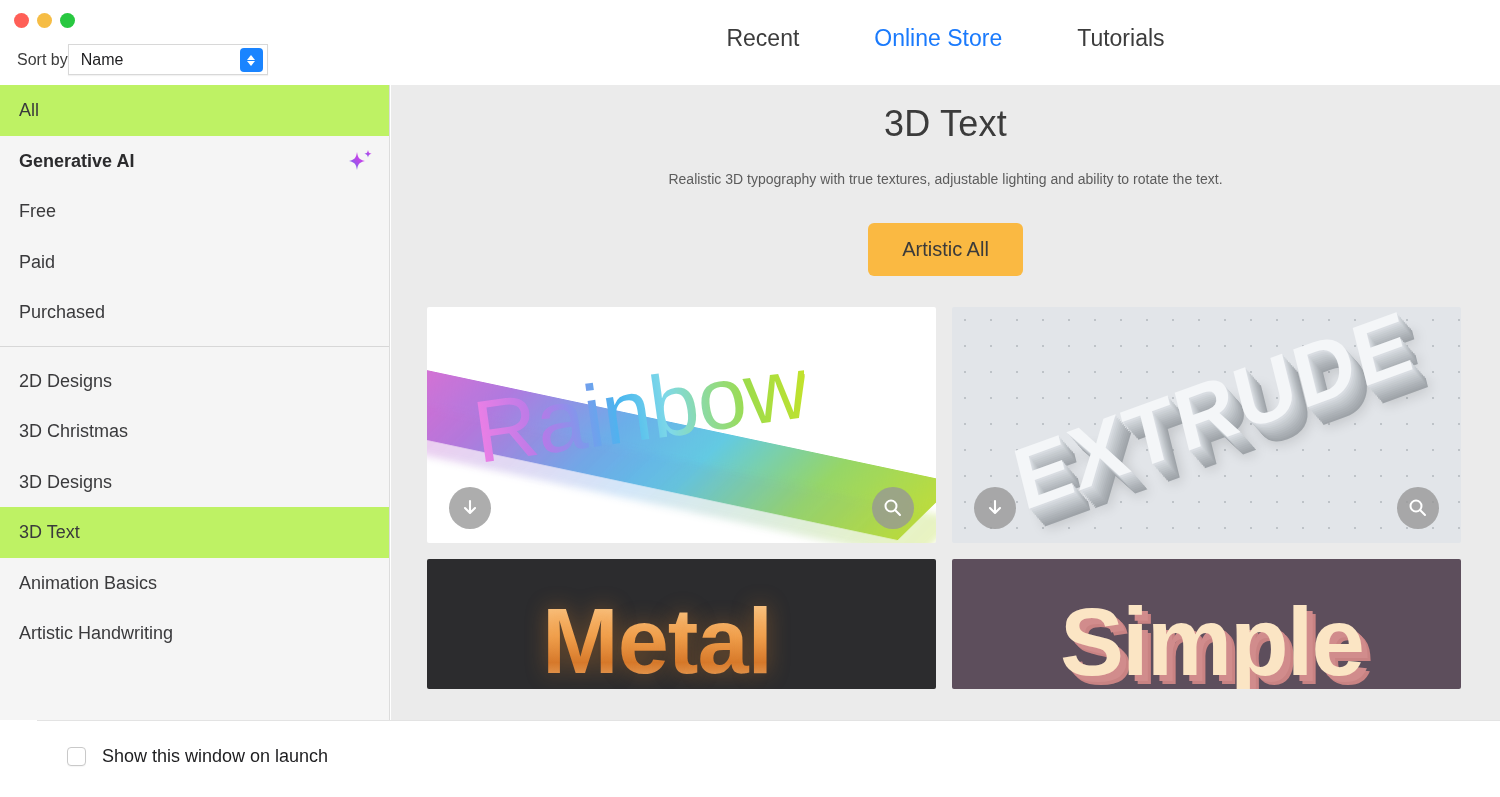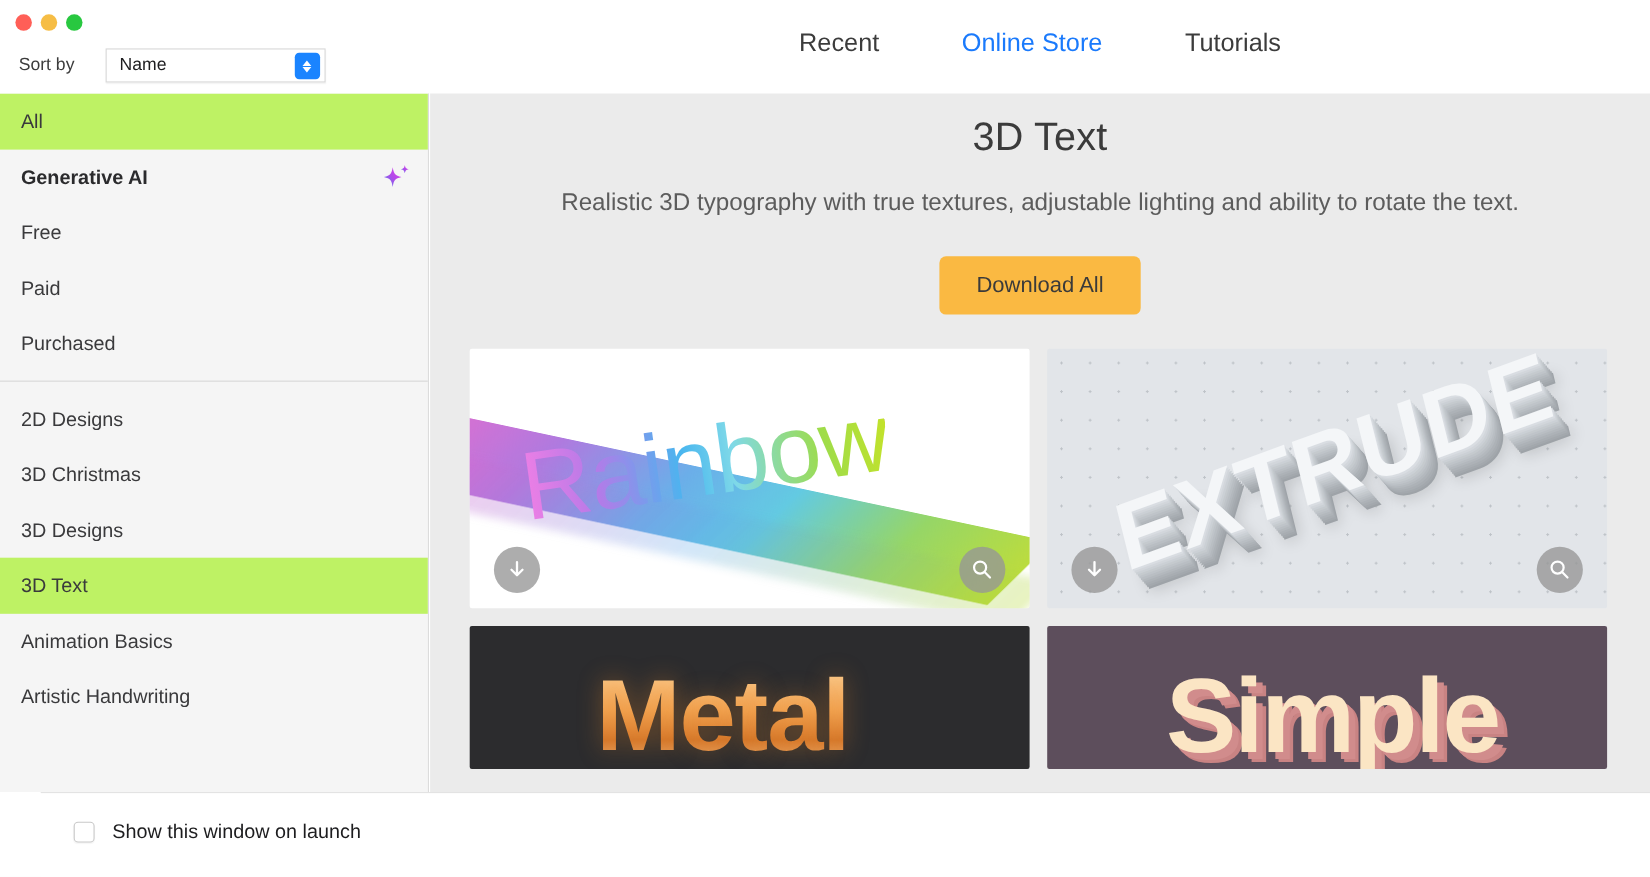--- a/index.html
+++ b/index.html
@@ -16,21 +16,21 @@
   .titlebar {
     position: absolute; left:0; top:0; width:390px; height:85px;
     background:#ffffff;
   }
   .traffic { position:absolute; left:14px; top:13px; display:flex; gap:8px; }
   .dot { width:15px; height:15px; border-radius:50%; }
   .dot.red{ background:#ff5f57; }
   .dot.yellow{ background:#f6bd45; }
   .dot.green{ background:#28c840; }
 
-  .sortrow { position:absolute; left:17px; top:44px; display:flex; align-items:center; gap:28px; }
+  .sortrow { position:absolute; left:17px; top:44px; display:flex; align-items:center; gap:0; }
   .sortlabel { font-size:16px; color:#3c3c3c; }
   .select {
     position:relative; width:200px; height:31px;
     background:#fff; border:1px solid #d8d8d8; border-radius:0;
     display:flex; align-items:center; padding-left:12px;
     box-shadow:0 1px 1px rgba(0,0,0,.05);
     font-size:16px; color:#1d1d1f;
   }
   .select .stepper {
     position:absolute; right:4px; top:3px; width:23px; height:24px;
@@ -66,21 +66,21 @@
   .side-sep { height:1px; background:#d7d7d7; margin:8px 0 9px 0; }
   .sparkle { width:26px; height:26px; display:block; }
 
   
   .main {
     position:absolute; left:391px; top:85px; width:1109px; height:635px;
     background:#ebebeb; overflow:hidden;
   }
   .hero { text-align:center; padding-top:18px; }
   .hero h1 { font-size:36px; font-weight:normal; color:#3b3b3b; letter-spacing:.2px; }
-  .hero p { margin-top:26px; font-size:22px; color:#5c5c5c; }
+  .hero p { margin-top:26px; font-size:14px; color:#5c5c5c; }
   .dl-all {
     margin:36px auto 0 auto; display:block;
     background:#fab942; border:none; border-radius:6px;
     padding:15px 34px; font-size:20px; color:#3a3a3a;
     font-family:"Liberation Sans", sans-serif; cursor:pointer;
   }
 
   .grid {
     margin-top:31px; padding:0 39px 0 36px;
     display:flex; flex-wrap:wrap; gap:16px;
@@ -255,21 +255,21 @@
     </div>
     <div class="side-item">
       <span class="lbl">Artistic Handwriting</span>
     </div>
   </div>
 
   <div class="main">
     <div class="hero">
       <h1>3D Text</h1>
       <p>Realistic 3D typography with true textures, adjustable lighting and ability to rotate the text.</p>
-      <button class="dl-all">Download All</button>
+      <button class="dl-all">Artistic All</button>
     </div>
 
     <div class="grid">
 
       <div class="card rainbow">
         <div class="rb-wrap">
           <div class="rb-slab"></div>
           <div class="rb-slab2"></div>
           <div class="rb-text">Rainbow</div>
         </div>

